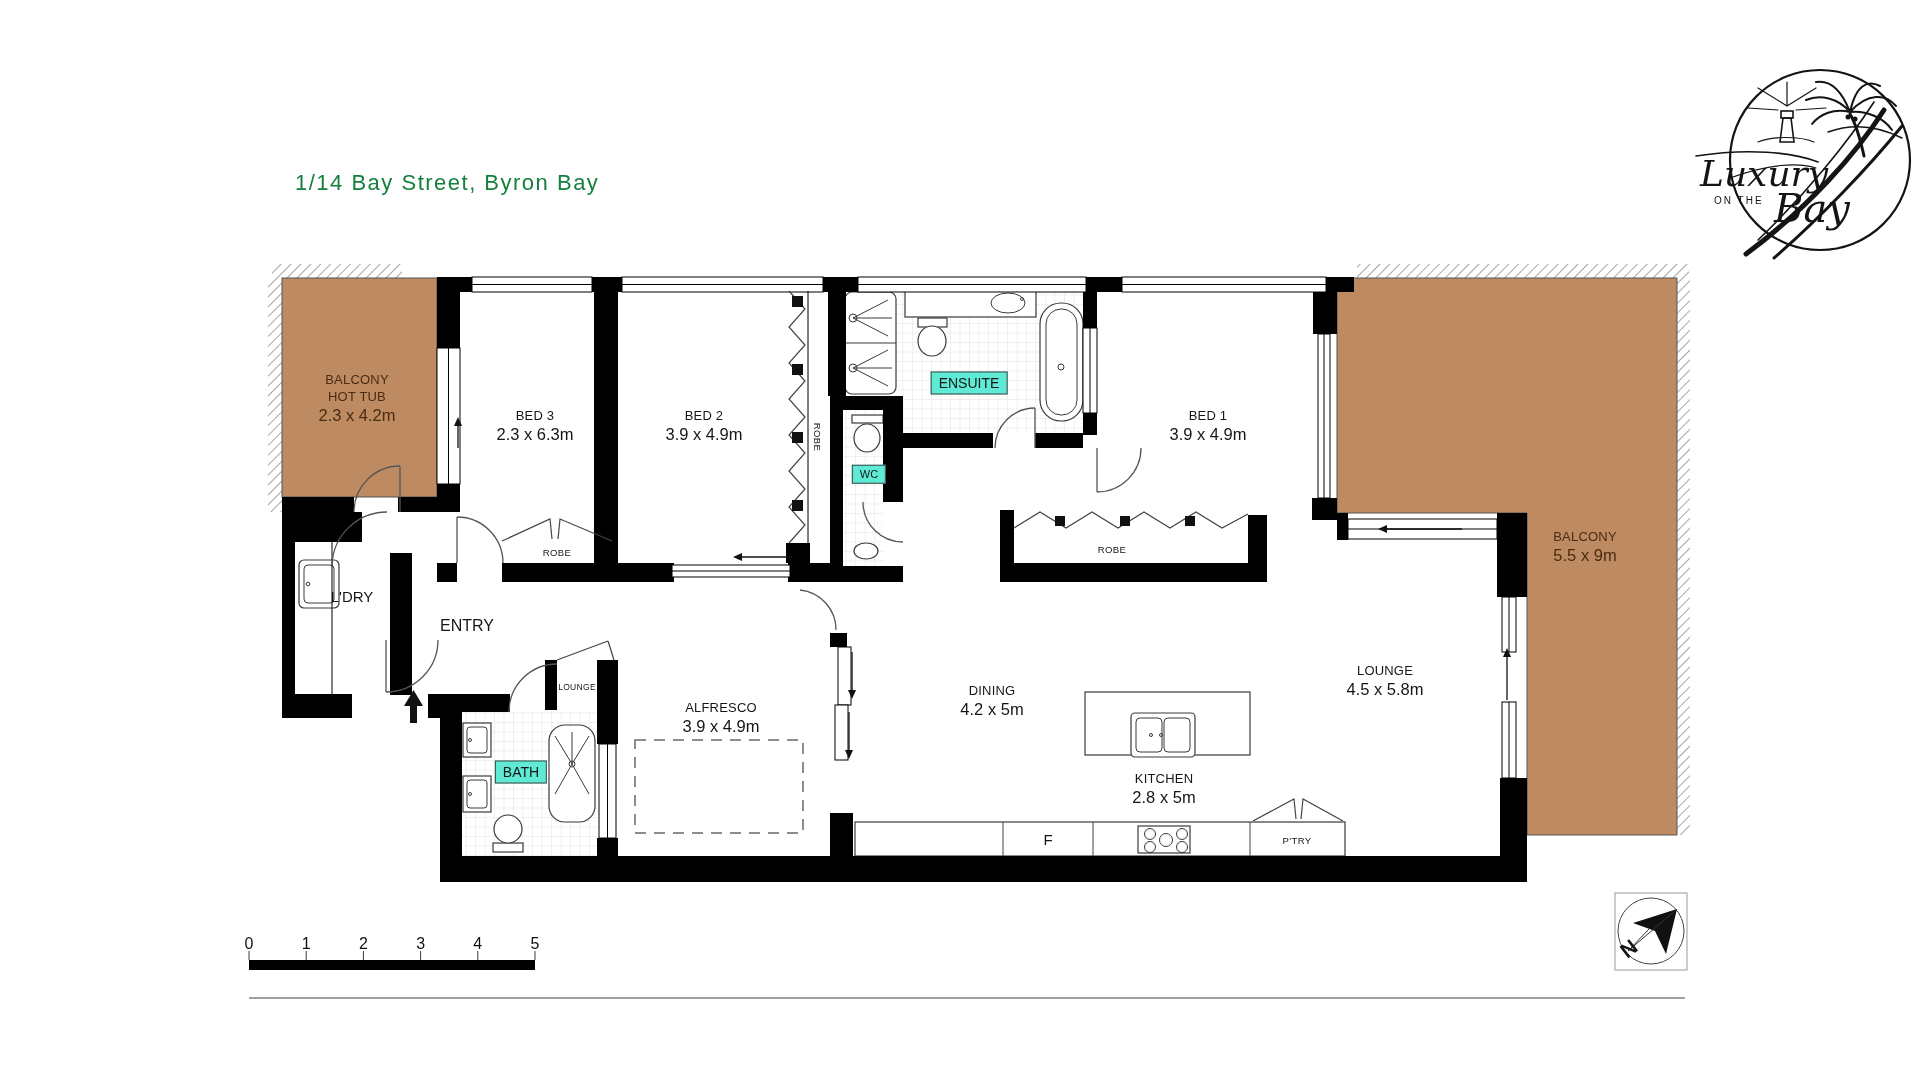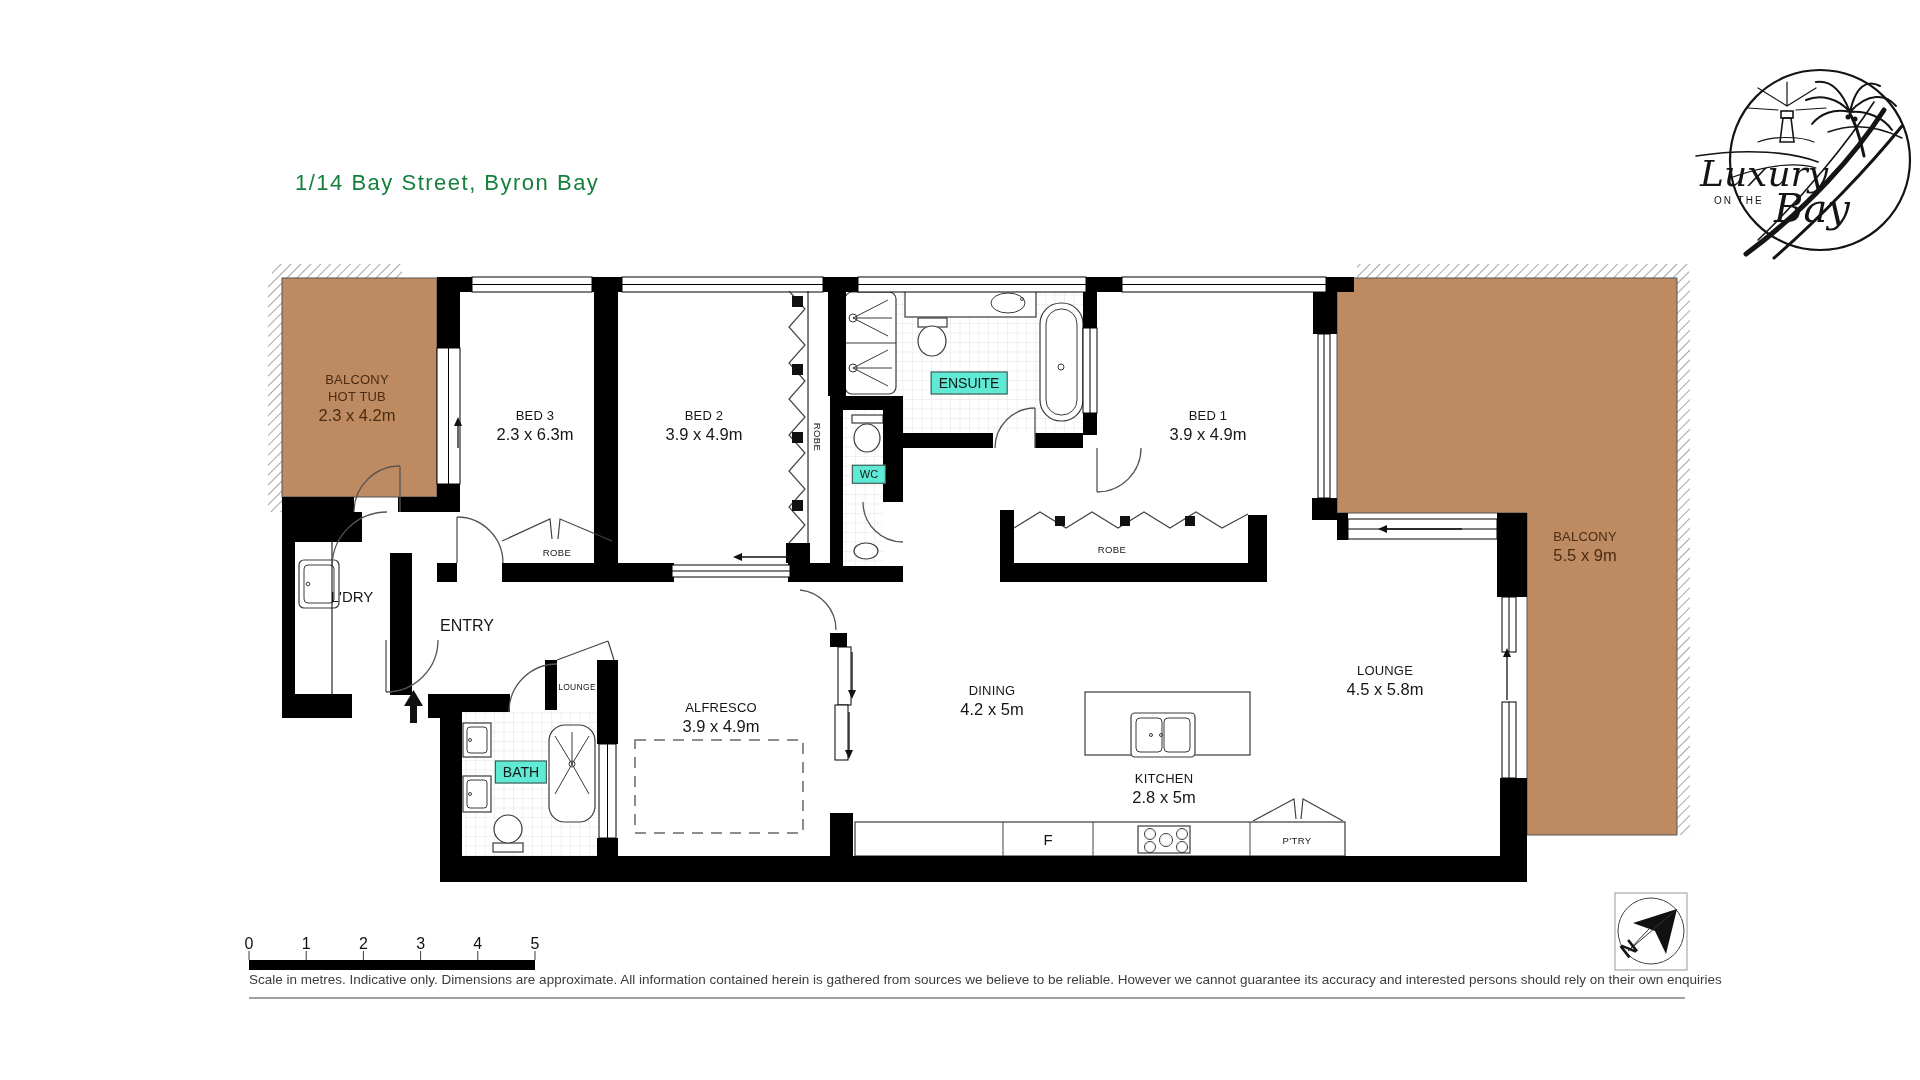--- a/index.html
+++ b/index.html
@@ -416,14 +416,13 @@
   <div class="lbl small" style="left:1048px;top:840px">F</div>
   <div class="lbl tiny" style="left:1297px;top:841px">P'TRY</div>
 
   <span class="scale-num" style="left:249px;top:944px">0</span>
   <span class="scale-num" style="left:306.2px;top:944px">1</span>
   <span class="scale-num" style="left:363.4px;top:944px">2</span>
   <span class="scale-num" style="left:420.6px;top:944px">3</span>
   <span class="scale-num" style="left:477.8px;top:944px">4</span>
   <span class="scale-num" style="left:535px;top:944px">5</span>
 
-  <div class="disclaimer">Scale in metres. Indicative only. Dimensions are approximate. All information contained herein is gathered from sources we believe to be reliable. However we cannot guarantee its accuracy and interested persons should rely on their own enquiries</div>
 </div>
 
 </body></html>

